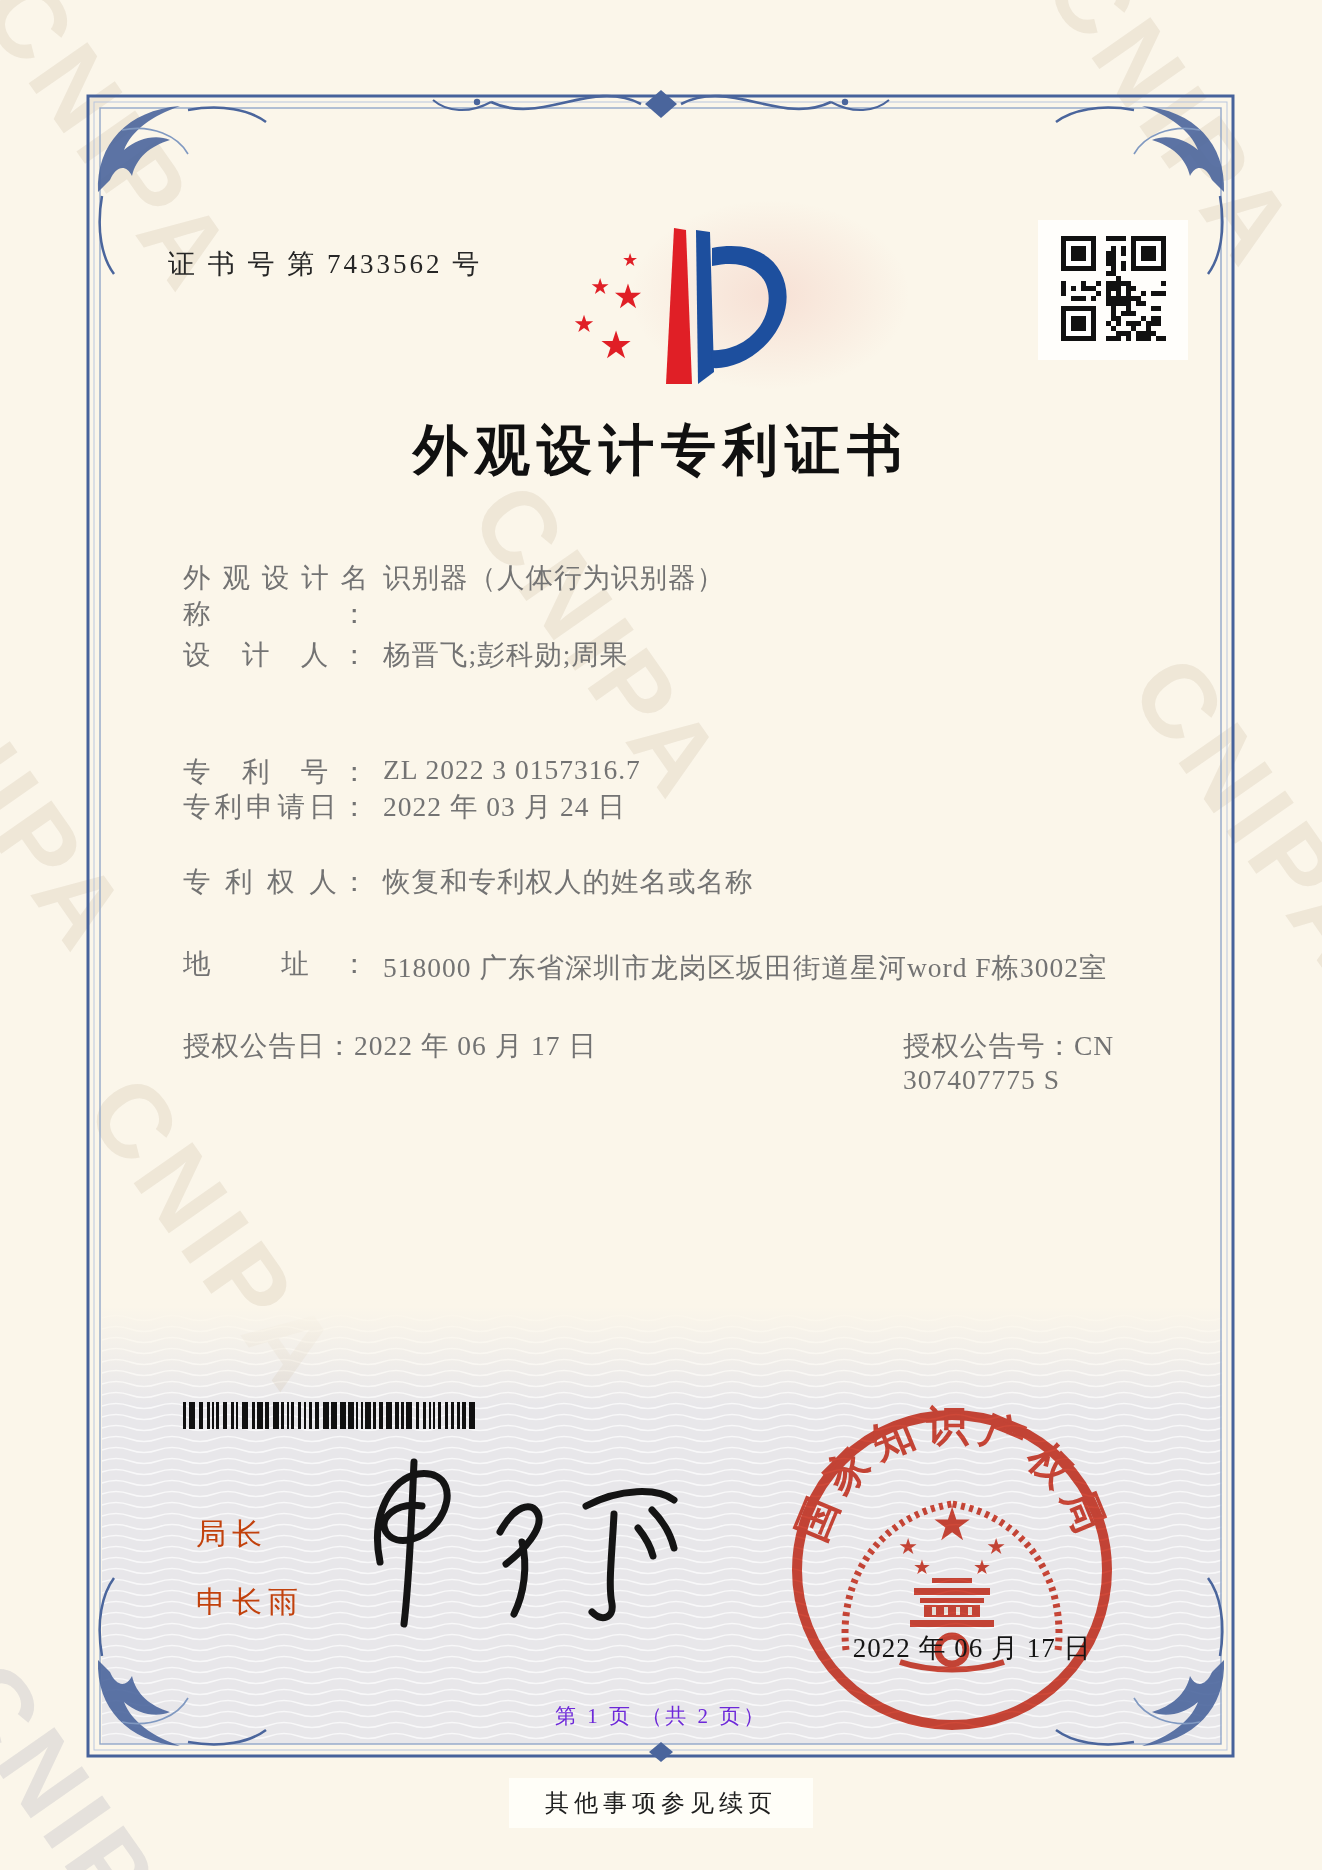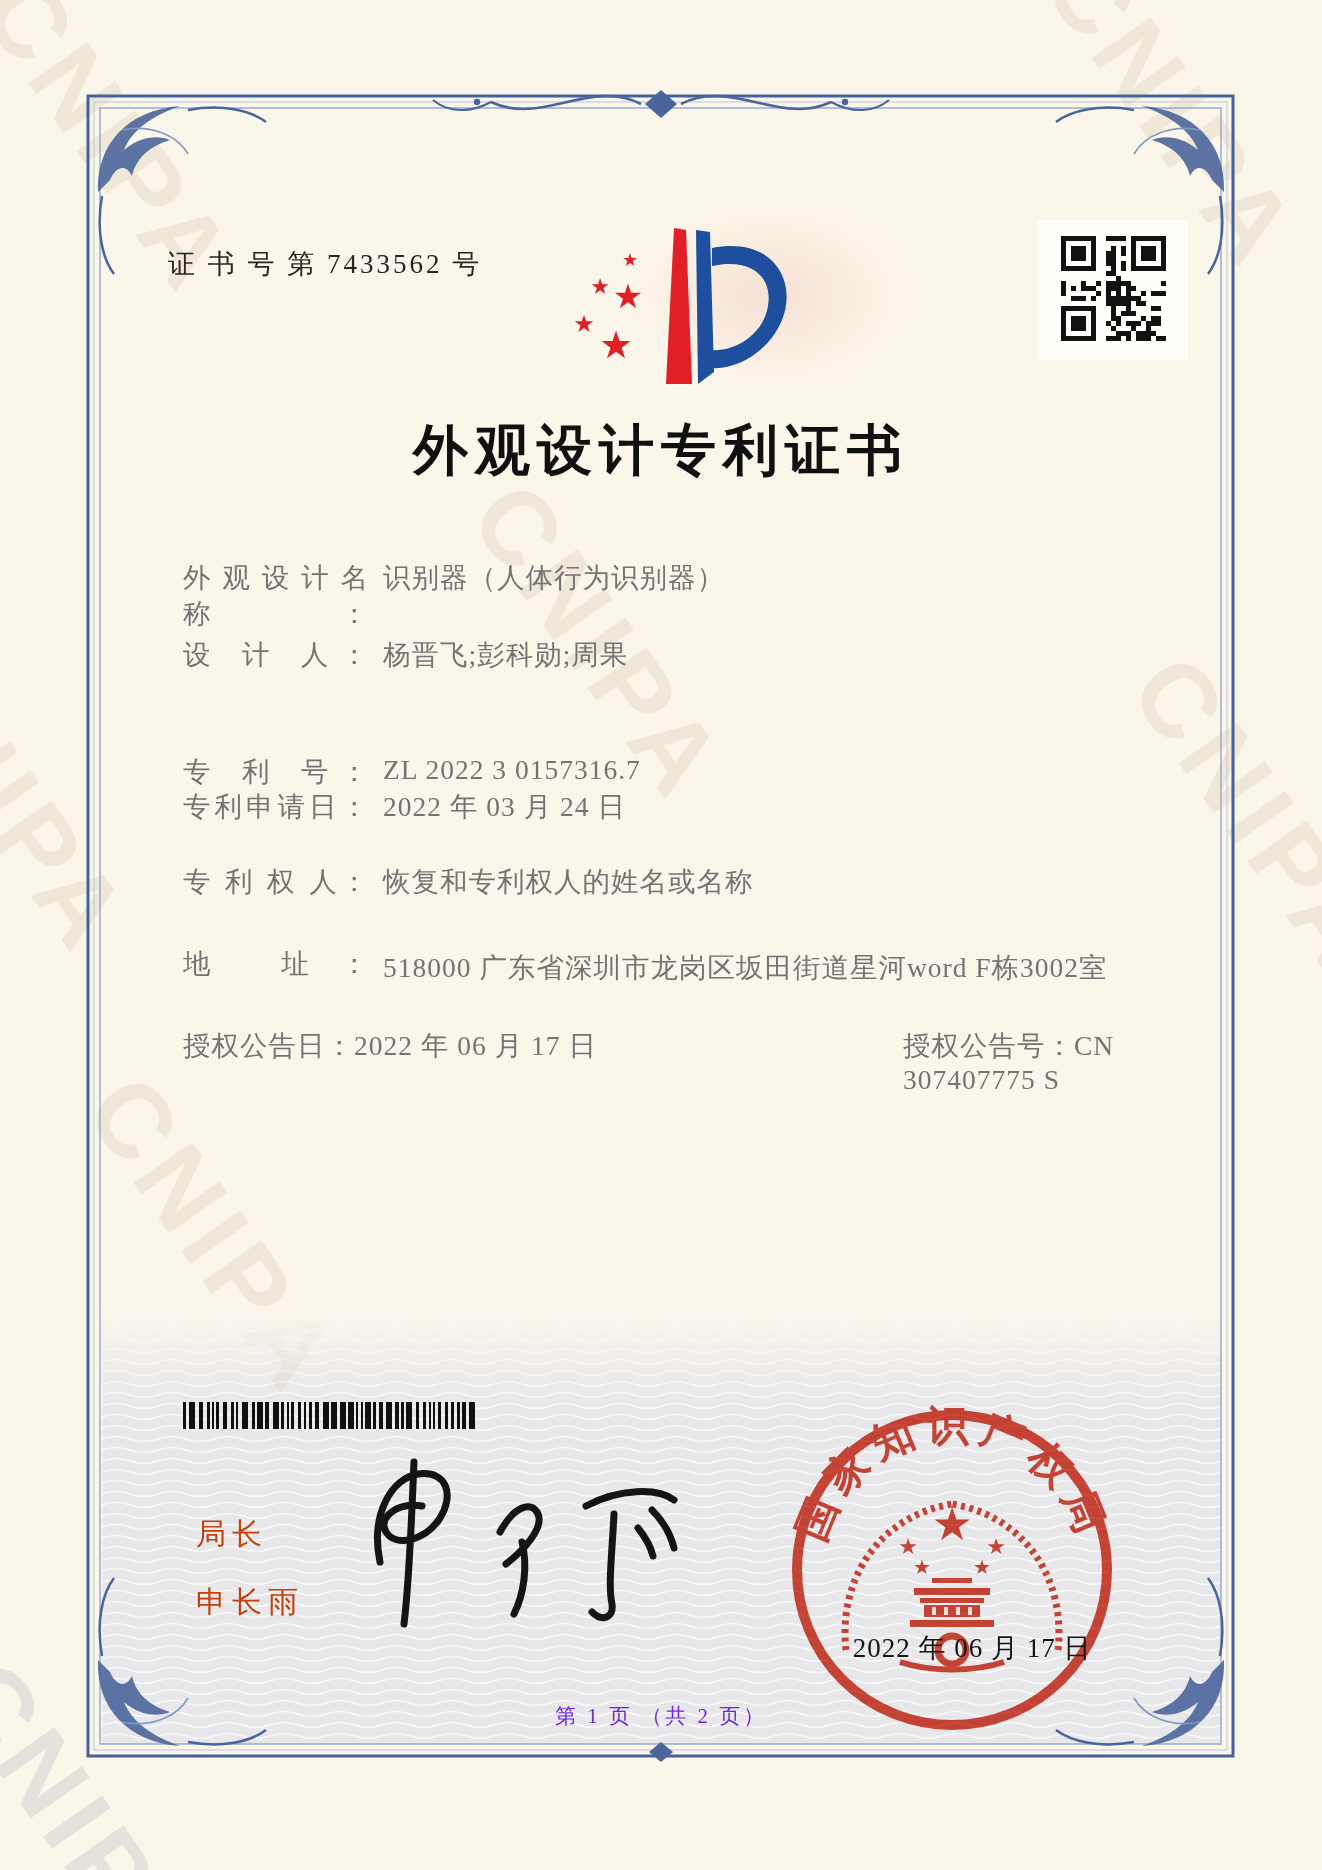--- a/index.html
+++ b/index.html
@@ -397,14 +397,15 @@
       <g fill="none" stroke="#d23c2a">
         <path d="M66,252 C58,180 100,118 172,106 M278,252 C286,180 244,118 172,106" stroke-width="7" stroke-dasharray="4,4.5"></path>
         <circle cx="172" cy="252" r="14" stroke-width="7"></circle>
         <path d="M120,264 C150,274 194,274 224,264" stroke-width="6"></path>
       </g>
     </g>
   </svg>
   <div class="abs seal-date">2022 年 06 月 17 日</div>
 
   <div class="abs page-num">第 1 页 （共 2 页）</div>
+  <div class="abs foot-note">其他事项参见续页</div>
 
 </div>
 
 </body></html>

